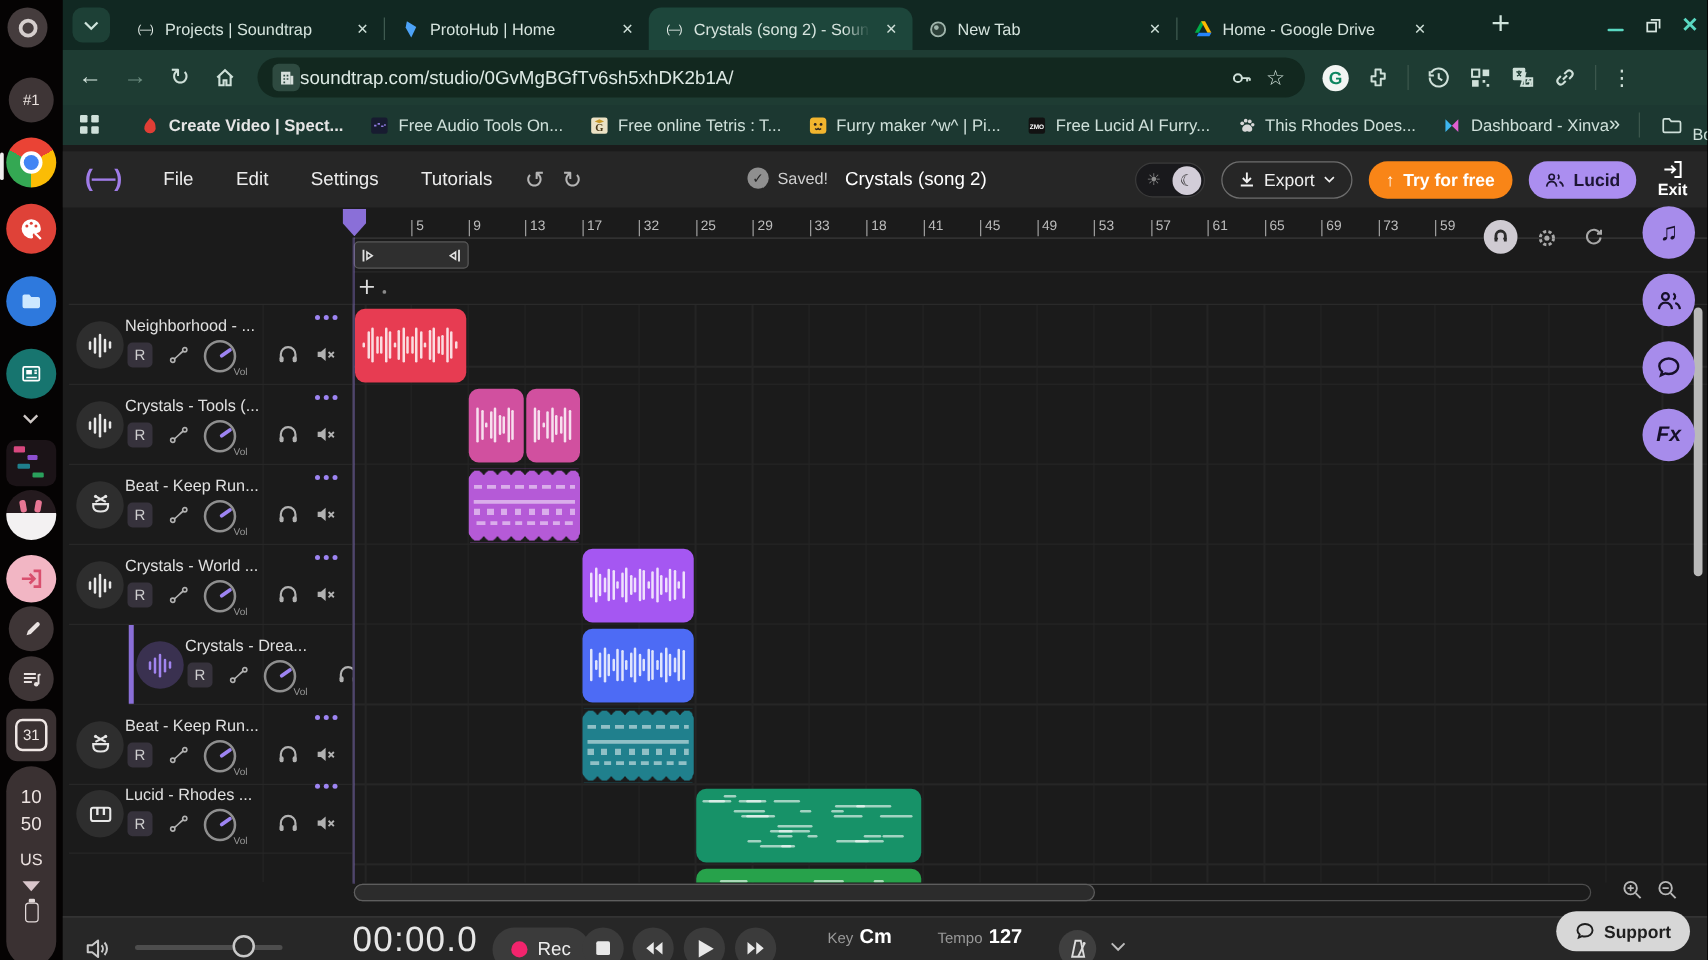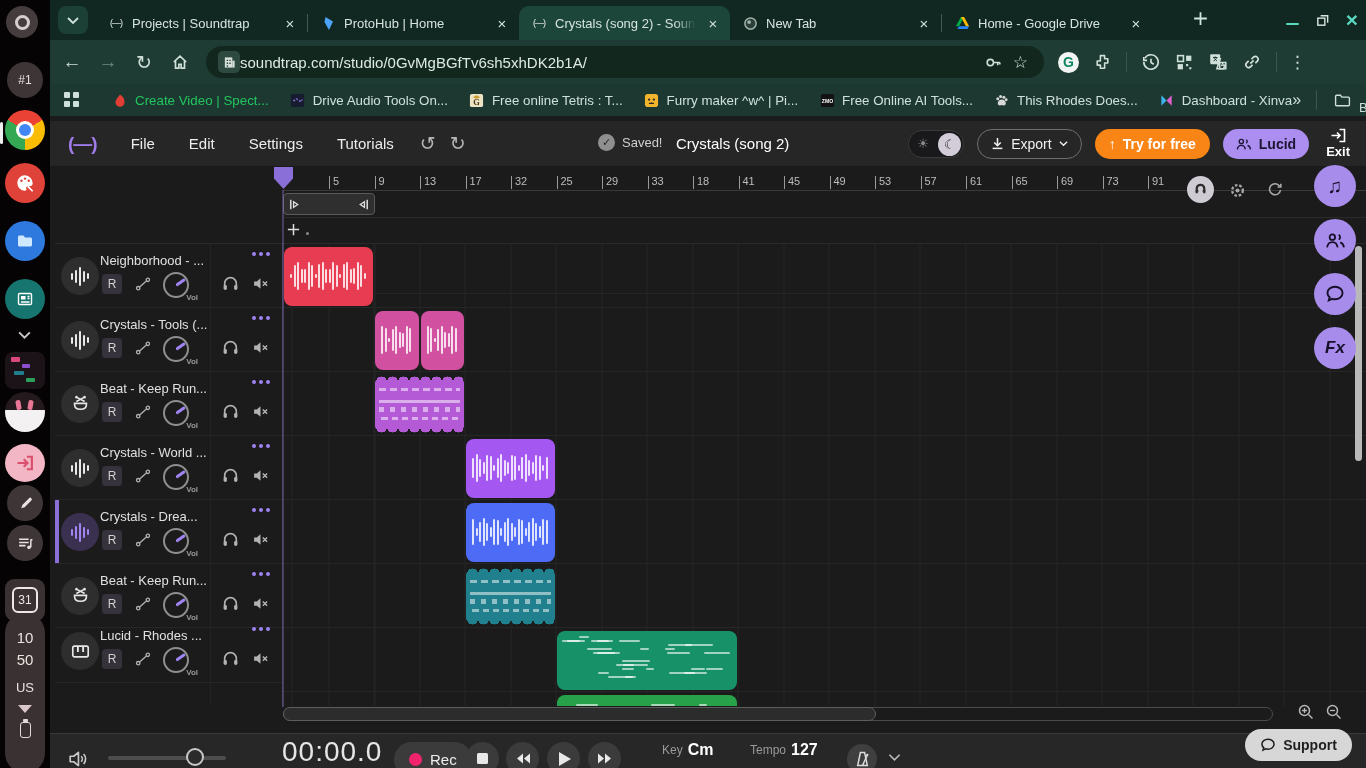--- a/index.html
+++ b/index.html
@@ -113,21 +113,21 @@
   .wfico b{width:2px;background:#e8e8e8;border-radius:1px;display:block;}
   .wfico b:nth-child(1){height:7px;}.wfico b:nth-child(2){height:13px;}.wfico b:nth-child(3){height:19px;}.wfico b:nth-child(4){height:11px;}.wfico b:nth-child(5){height:6px;}
   .trow.sel .wfico b{background:#a184ef;}
   .tname{position:absolute;left:45px;top:9px;font-size:13px;color:#e0e0e0;max-width:140px;white-space:nowrap;overflow:hidden;}
   .tdots{position:absolute;right:13px;top:8px;display:flex;gap:3px;}
   .tdots i{width:4px;height:4px;border-radius:50%;background:#9d84f2;}
   .trec{position:absolute;left:47px;top:30px;width:20px;height:20px;border-radius:4px;background:#36323c;color:#cfcfcf;font-size:12px;}
   .tauto{position:absolute;left:80px;top:32px;color:#b2b2b2;}
   .tknob{position:absolute;left:108px;top:28px;width:26px;height:26px;border:2px solid #8f8f8f;border-radius:50%;}
   .tknob::after{content:"";position:absolute;left:11px;top:10px;width:11px;height:2.5px;background:#9d84f2;border-radius:2px;transform:rotate(-35deg);transform-origin:0 50%;}
-  .tknob .vol{position:absolute;right:-11px;bottom:-6px;font-size:8px;color:#9a9a9a;font-style:normal;text-decoration:none;font-weight:bold;}
+  .tknob .vol{position:absolute;right:-11px;bottom:-6px;font-size:8px;color:#9a9a9a;font-style:normal;text-decoration:none;}
   .thead{position:absolute;left:167px;top:31px;color:#b2b2b2;}
   .tmute{position:absolute;left:197px;top:31px;color:#b2b2b2;}
 
   #timeline{position:absolute;left:233px;top:127px;width:1083px;height:463px;border-top:1px solid #2a2a2a;overflow:hidden;
     background-image:repeating-linear-gradient(to right,#242424 0 1px,transparent 1px 45.5px),repeating-linear-gradient(to bottom,#262626 0 1px,transparent 1px 64px);
     background-position:45.5px 63px;}
   .clip{position:absolute;height:59px;border-radius:8px;overflow:hidden;}
   .clip.loop{background:none!important;border-radius:0;overflow:visible;}
   .wf{position:absolute;left:6px;right:6px;top:0;bottom:0;display:flex;align-items:center;justify-content:center;}
   .wf b{width:2px;margin-right:1.5px;background:rgba(255,255,255,.82);border-radius:1px;display:block;flex:none;}
@@ -232,21 +232,21 @@
           <path d="M4 12.5l1-3.2 6.3-6.3a1.5 1.5 0 0 1 2.2 2.2L7.2 11.5 4 12.5z" fill="#e9e2e1"></path>
         </svg>
     </button>
     <button class="tb-circle" style="top:525px;width:36px;height:36px;left:7px;">
       <svg width="17" height="17" viewBox="0 0 16 16">
           <path d="M2 4h9M2 7h9M2 10h6" stroke="#e9e2e1" stroke-width="1.5"></path>
           <circle cx="11.3" cy="11.6" r="1.7" fill="#e9e2e1"></circle>
           <path d="M13 11.6V4.8l1.5-.5" stroke="#e9e2e1" stroke-width="1.4" fill="none"></path>
         </svg>
     </button>
-    <button class="tb-sq" style="top:567px;height:42px;display:flex;align-items:center;justify-content:center;margin-top:12px;">
+    <button class="tb-sq" style="top:567px;height:42px;display:flex;align-items:center;justify-content:center;">
       <span style="display:flex;align-items:center;justify-content:center;width:26px;height:26px;border:2px solid #efe7e5;border-radius:6px;color:#efe7e5;font-size:12px;">31</span>
     </button>
     <div id="tb-pill">
       <span class="tb-clock" style="margin-top:14px;">10</span>
       <span class="tb-clock">50</span>
       <span id="tb-us">US</span>
       <i id="tb-tri"></i>
       <i id="tb-batt"></i>
     </div>
   </aside>
@@ -401,30 +401,30 @@
           <i></i>
         </button>
       <i class="vdiv" style="margin-left:12px;"></i>
       <span id="bmlist" style="display:flex;align-items:center;">
           <button class="bm">
             <span class="fav">
               <svg width="14" height="15" viewBox="0 0 16 16">
                 <path d="M8 1c2.5 2.2 5 3.6 5 7.5A5 5 0 0 1 8 15a5 5 0 0 1-5-6.5C3.8 5.3 6.8 3.3 8 1z" fill="#e03e35"></path>
               </svg>
             </span>
-            <span style="color:#22c55e;">Create Video | Spect...</span>
+            <span style="color:#e5e5e5;font-weight:bold;">Create Video | Spect...</span>
           </button>
           <button class="bm">
             <span class="fav">
               <svg width="15" height="15" viewBox="0 0 16 16">
                 <rect x="1" y="1" width="14" height="14" rx="2" fill="#171b30"></rect>
                 <path d="M3.5 8h2M6.5 6.5h2M9.5 8.5h2M12 7.5h1.5" stroke="#8e7bdf" stroke-width="1.4"></path>
               </svg>
             </span>
-            <span style="color:#cfe0da;">Drive Audio Tools On...</span>
+            <span style="color:#cfe0da;">Free Audio Tools On...</span>
           </button>
           <button class="bm">
             <span class="fav">
               <svg width="15" height="15" viewBox="0 0 16 16">
                 <rect x="1" y="1" width="14" height="14" rx="2" fill="#ece2c4"></rect>
                 <path d="M4 4.5l4-2 4 2-4 1.5z" fill="#c89a2a"></path>
                 <text x="8" y="13" font-size="9" font-weight="bold" fill="#4a3a1a" text-anchor="middle" font-family="Liberation Serif,serif">G</text>
               </svg>
             </span>
             <span style="color:#cfe0da;">Free online Tetris : T...</span>
@@ -440,21 +440,21 @@
             </span>
             <span style="color:#cfe0da;">Furry maker ^w^ | Pi...</span>
           </button>
           <button class="bm">
             <span class="fav">
               <svg width="15" height="15" viewBox="0 0 16 16">
                 <rect x="1" y="1" width="14" height="14" rx="2" fill="#121212"></rect>
                 <text x="8" y="10.5" font-size="5.5" font-weight="bold" fill="#fff" text-anchor="middle">ZMO</text>
               </svg>
             </span>
-            <span style="color:#cfe0da;">Free Online AI Tools...</span>
+            <span style="color:#cfe0da;">Free Lucid AI Furry...</span>
           </button>
           <button class="bm">
             <span class="fav">
               <svg width="15" height="15" viewBox="0 0 16 16">
                 <circle cx="4" cy="6" r="1.6" fill="#d8d8d8"></circle>
                 <circle cx="7" cy="3.8" r="1.6" fill="#d8d8d8"></circle>
                 <circle cx="10.5" cy="4.4" r="1.6" fill="#d8d8d8"></circle>
                 <circle cx="13" cy="7.2" r="1.5" fill="#d8d8d8"></circle>
                 <path d="M8.3 7c2.2 0 4.3 1.8 4.3 3.8 0 1.5-1 2.4-2.3 2.4-.9 0-1.4-.5-2-.5s-1.1.5-2 .5c-1.3 0-2.3-.9-2.3-2.4C4 8.8 6.1 7 8.3 7z" fill="#d8d8d8"></path>
               </svg>
@@ -558,21 +558,21 @@
           <span class="rnum" style="left: 410px;">18</span>
           <span class="rnum" style="left: 455.5px;">41</span>
           <span class="rnum" style="left: 501px;">45</span>
           <span class="rnum" style="left: 546.5px;">49</span>
           <span class="rnum" style="left: 592px;">53</span>
           <span class="rnum" style="left: 637.5px;">57</span>
           <span class="rnum" style="left: 683px;">61</span>
           <span class="rnum" style="left: 728.5px;">65</span>
           <span class="rnum" style="left: 774px;">69</span>
           <span class="rnum" style="left: 819.5px;">73</span>
-          <span class="rnum" style="left: 865px;">91</span>
+          <span class="rnum" style="left: 865px;">59</span>
         </div>
       <div id="playhead"></div>
       <div id="playline"></div>
       <div id="looprowline"></div>
       <div id="loopbox">
         <span>
             <svg width="13" height="13" viewBox="0 0 14 14">
               <path d="M3 2v10" stroke="#e0e0e0" stroke-width="1.6"></path>
               <path d="M6 4l4.5 3L6 10z" fill="none" stroke="#e0e0e0" stroke-width="1.4"></path>
             </svg>
@@ -748,21 +748,21 @@
             <button class="thead"><span><svg width="17" height="17" viewBox="0 0 16 16">
                   <path d="M2.5 13V8a5.5 5.5 0 0 1 11 0v5" fill="none" stroke="currentColor" stroke-width="1.6"></path>
                   <rect x="1.6" y="9.5" width="3" height="4.5" rx="1.4" fill="currentColor"></rect>
                   <rect x="11.4" y="9.5" width="3" height="4.5" rx="1.4" fill="currentColor"></rect>
                 </svg></span></button>
             <button class="tmute"><span><svg width="17" height="17" viewBox="0 0 16 16">
                   <path d="M2 6v4h2.5L8 13V3L4.5 6z" fill="currentColor"></path>
                   <path d="M10.2 6.2l4 4M14.2 6.2l-4 4" stroke="currentColor" stroke-width="1.4"></path>
                 </svg></span></button>
           </div>
-          <div class="trow sel" style="top: 256px;">
+          <div class="trow sel" style="top: 256px; margin-left: 48px;">
             <span class="selbar"></span>
             <button class="tico">
               <span class="wfico">
                 <b></b>
                 <b></b>
                 <b></b>
                 <b></b>
                 <b></b>
               </span>
             </button>

